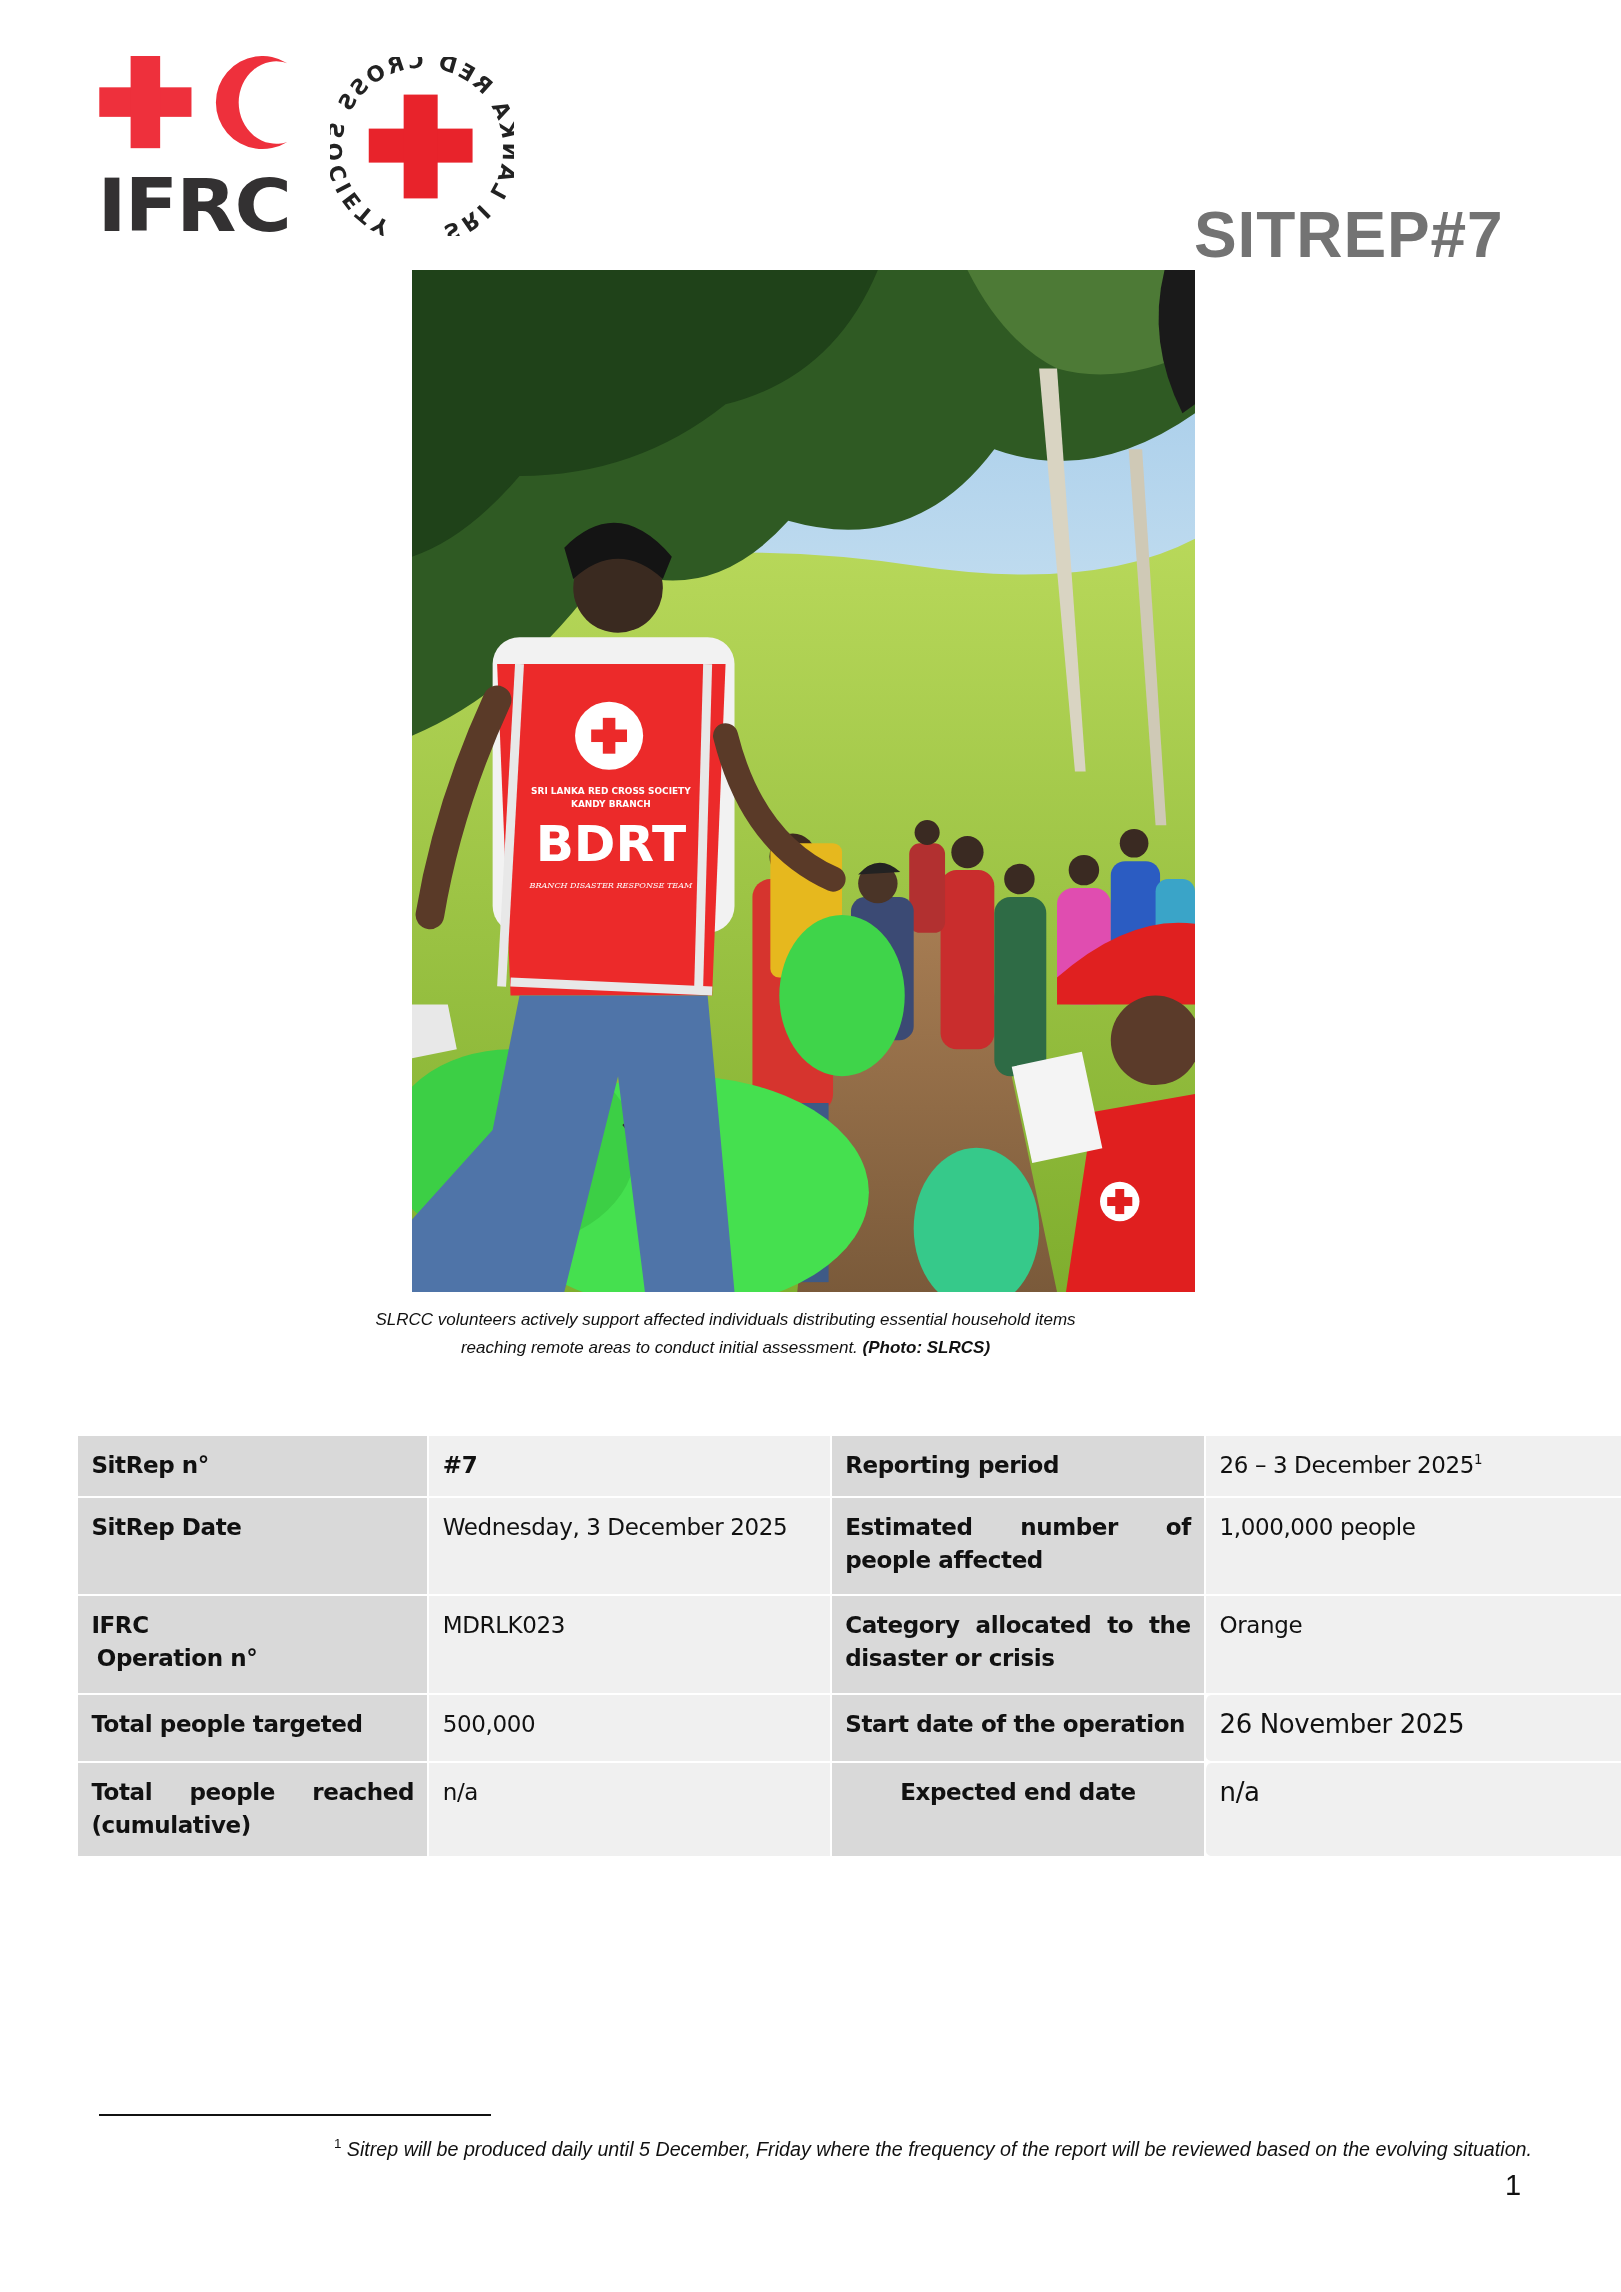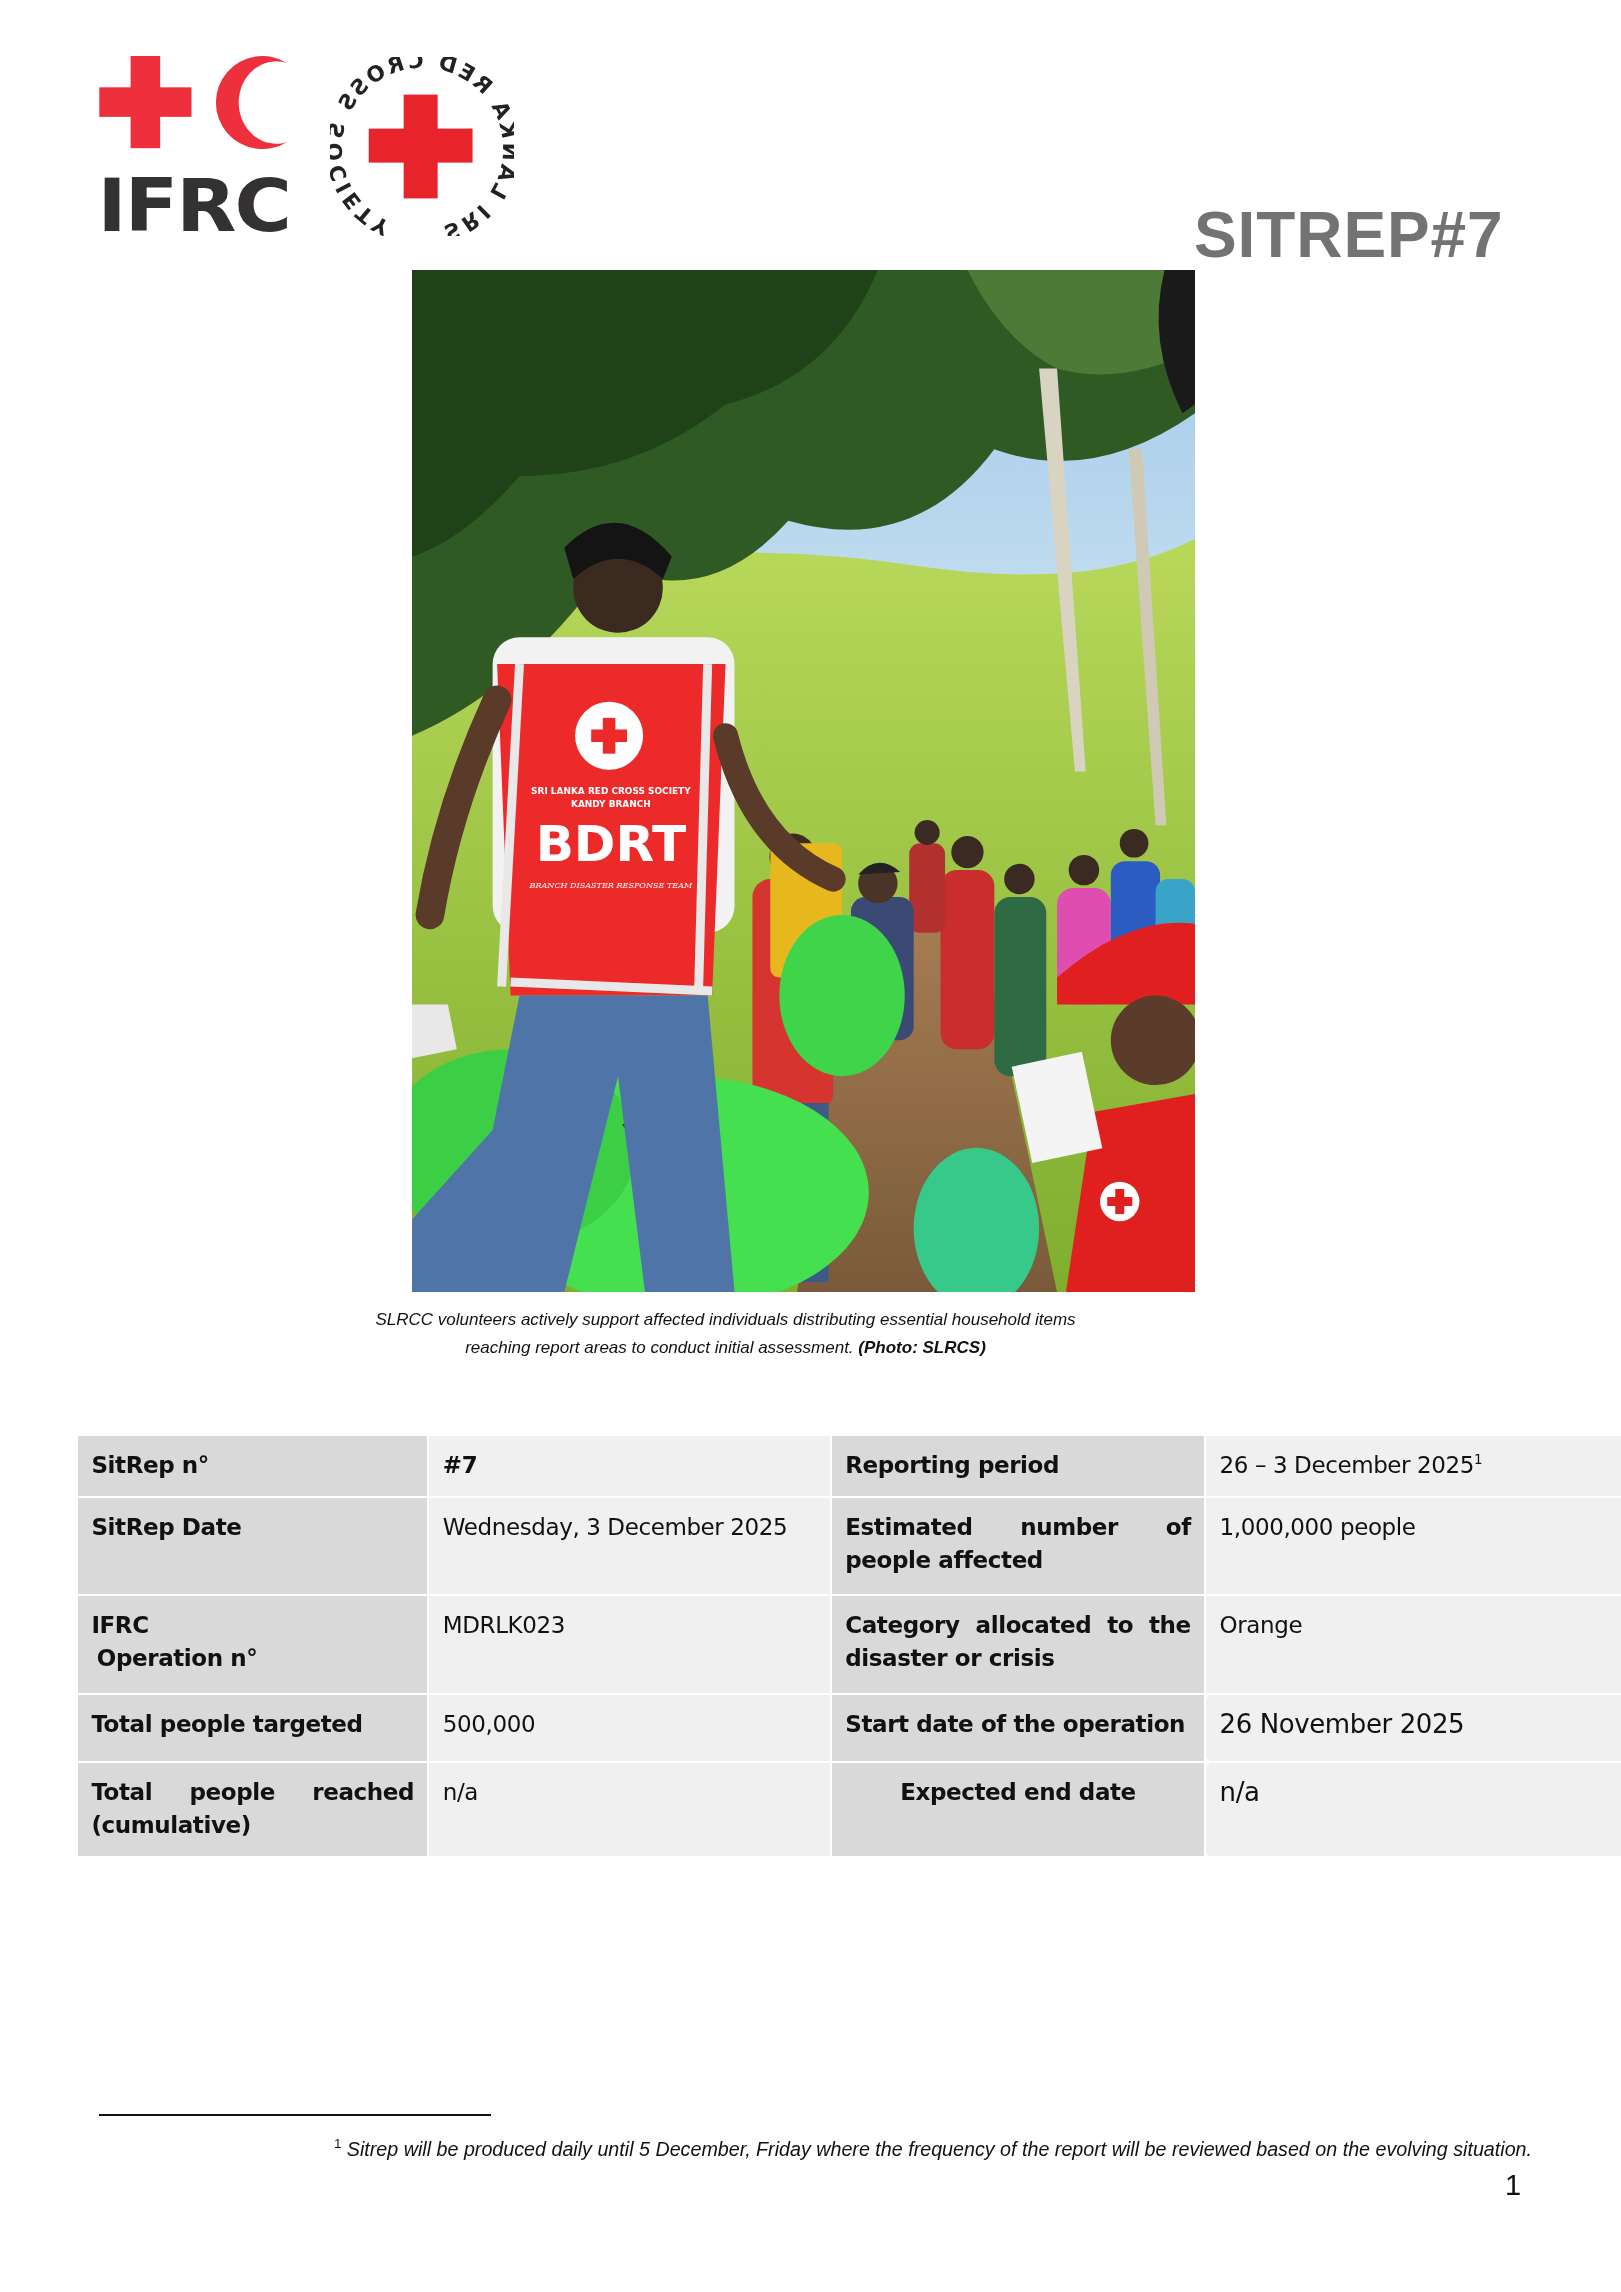--- a/index.html
+++ b/index.html
@@ -194,21 +194,21 @@
       <rect x="680" y="880" width="80" height="110" fill="#f4f4f4" transform="rotate(-12 720 935)"></rect>
     </g>
 
     <path d="M0 820 L40 820 L50 870 L0 880 Z" fill="#e8e8e8"></path>
   </svg>
 </div>
 
 <div class="caption">
   <div>SLRCC volunteers actively support affected individuals distributing essential household items</div>
   <div>
-    <span>reaching report areas to conduct initial assessment.</span>
+    <span>reaching remote areas to conduct initial assessment.</span>
     <b>(Photo: SLRCS)</b>
   </div>
 </div>
 
 <table class="info-table">
   <colgroup>
     <col style="width:323px">
       <col style="width:372px">
       <col style="width:346px">
       <col style="width:425px">

